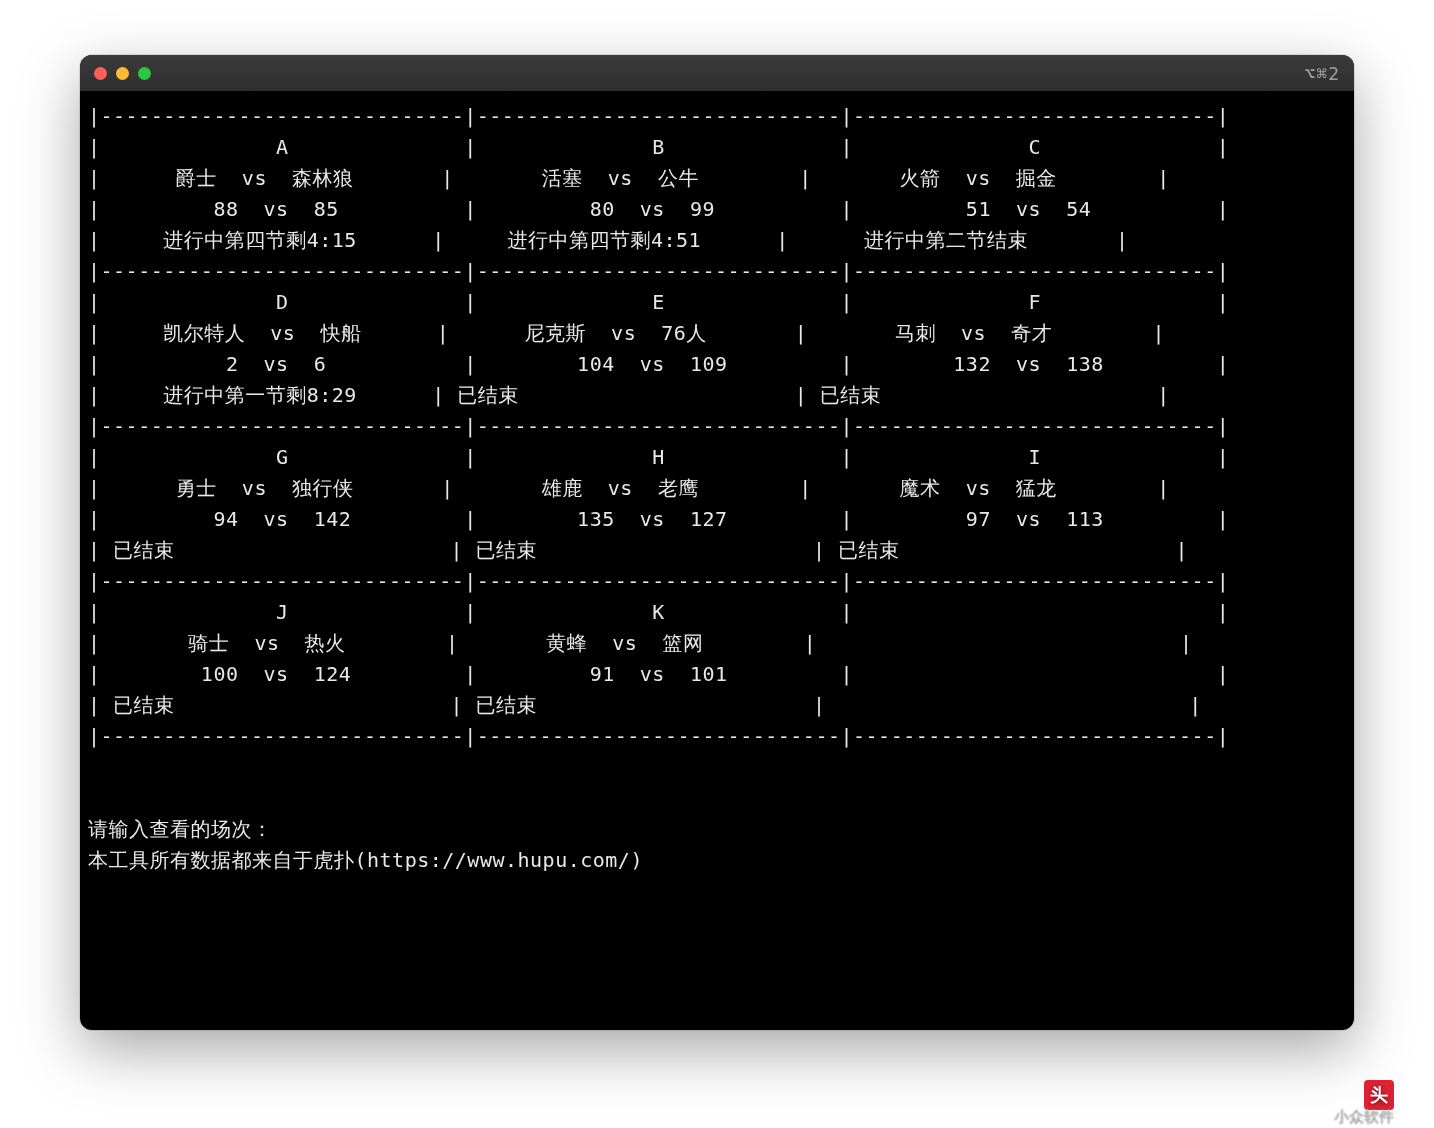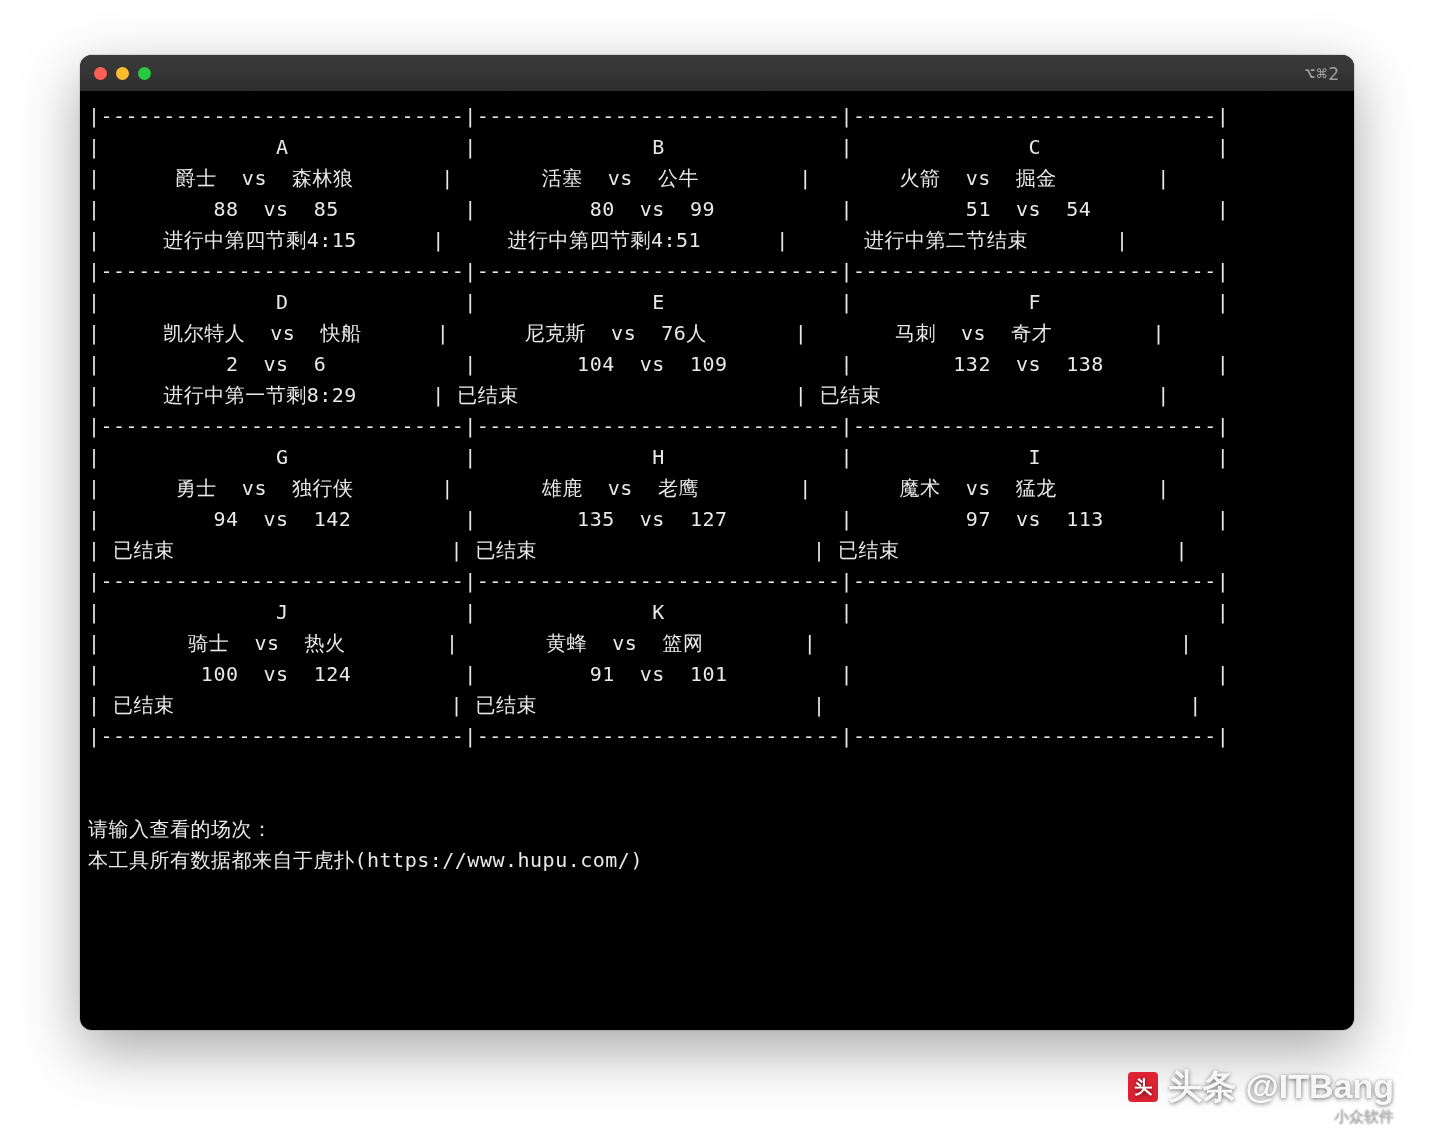--- a/index.html
+++ b/index.html
@@ -113,15 +113,14 @@
 |-----------------------------|-----------------------------|-----------------------------|
 
 
 请输入查看的场次：
 本工具所有数据都来自于虎扑(https://www.hupu.com/)
 </pre>
 </div>
 
 <div class="watermark-main">
   <span class="wm-logo">头</span>
-  <span>头条 @ITBang</span>
 </div>
 <div class="watermark-sub">小众软件</div>
 
 </body></html>

